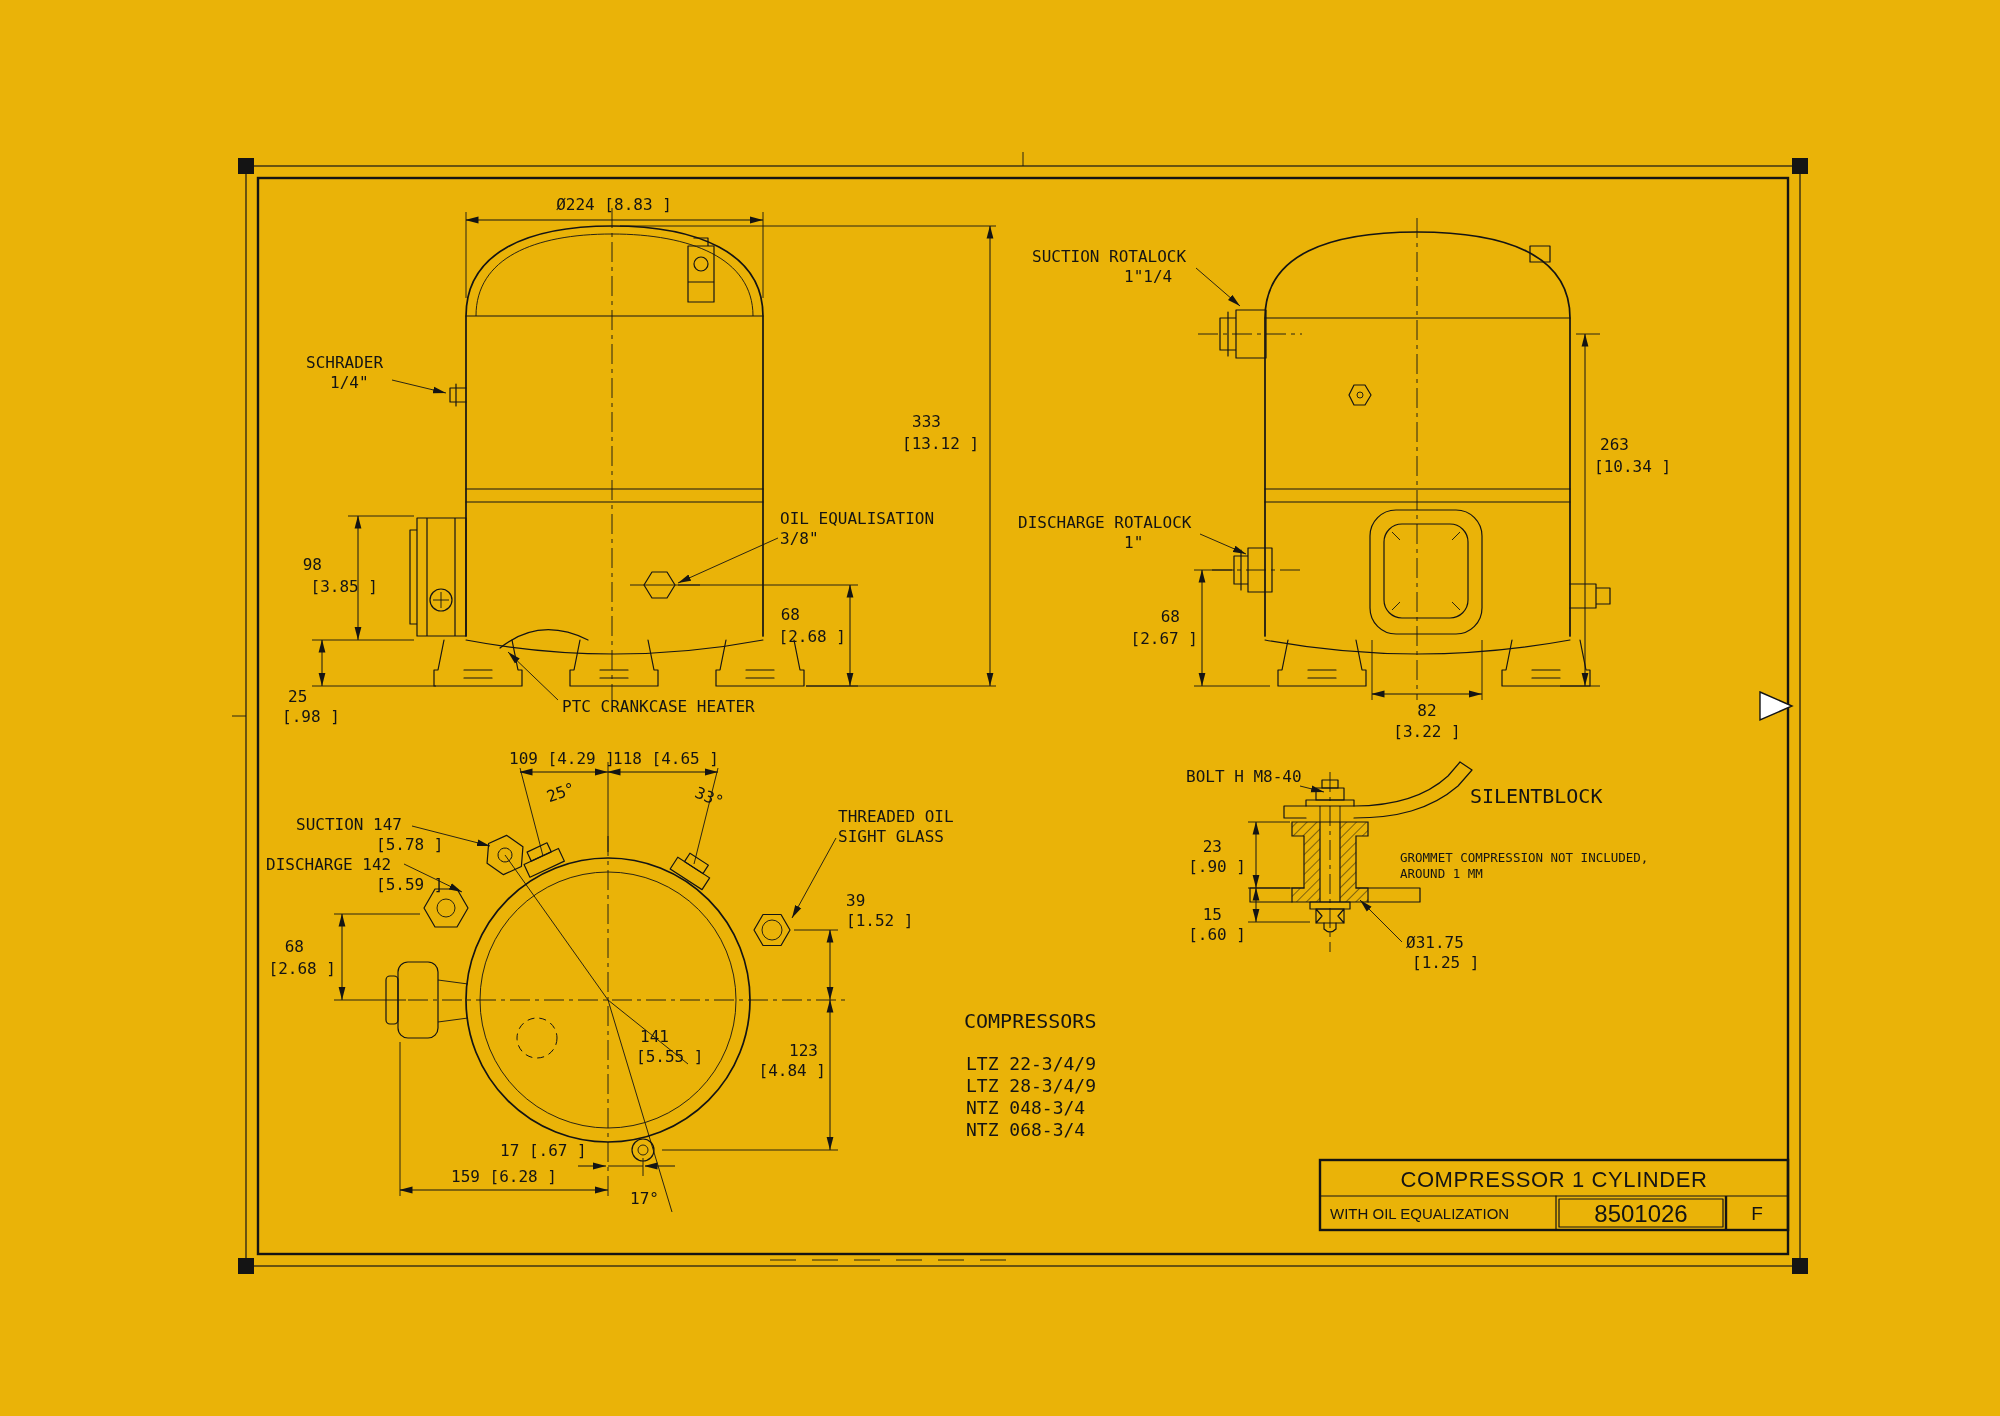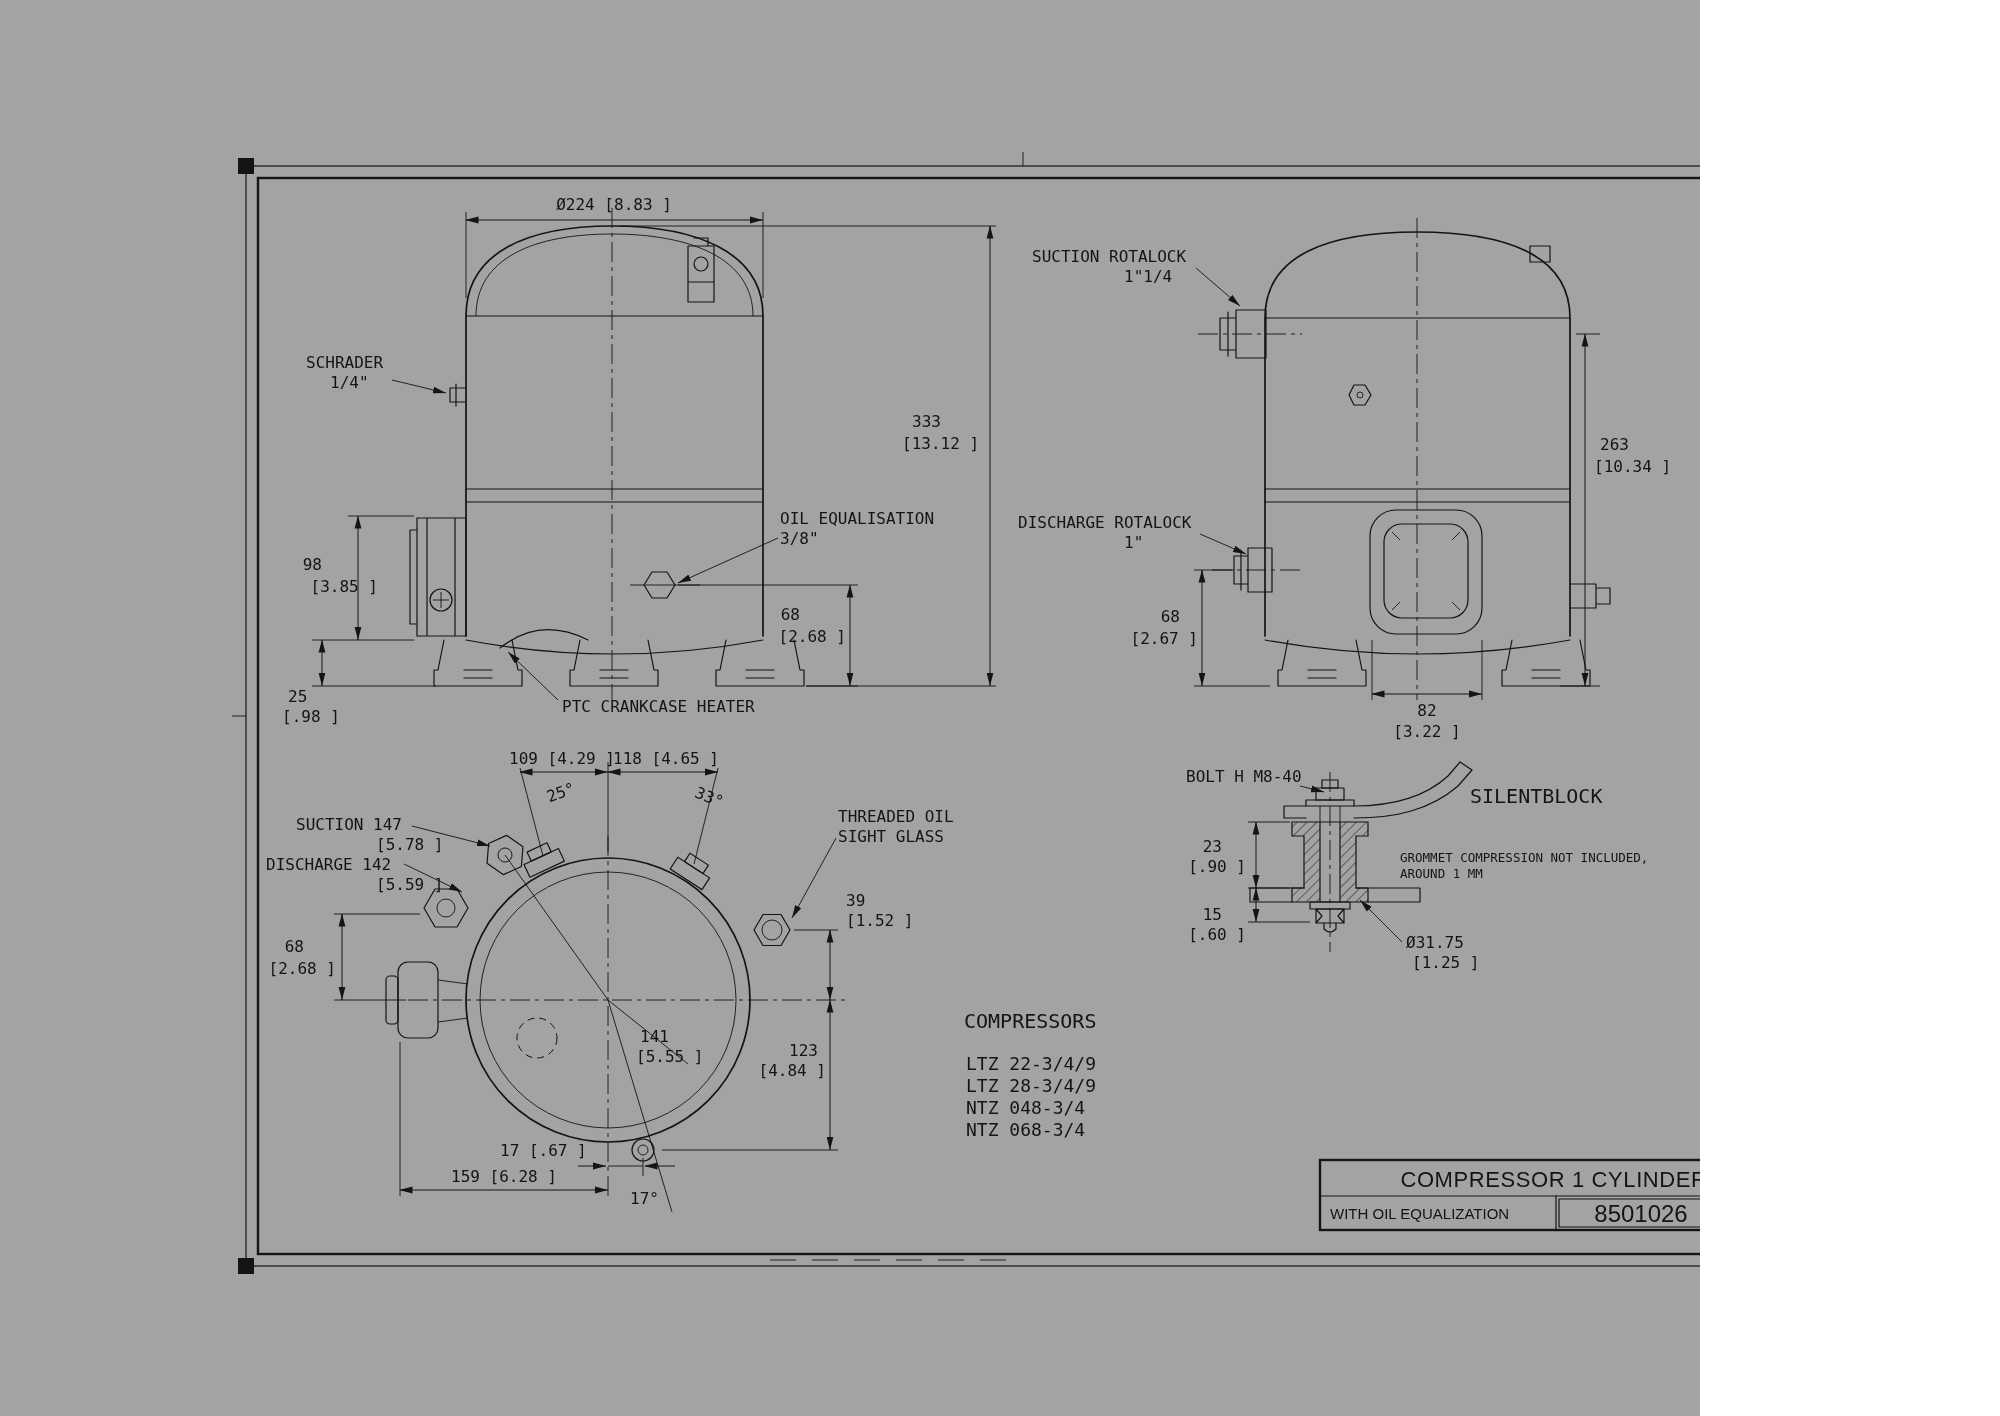--- a/index.html
+++ b/index.html
@@ -1,16 +1,16 @@
 <!DOCTYPE html>
 <html><head>
 <meta charset="utf-8">
 <style>
   html,body{margin:0;padding:0;background:#ffffff;}
-  .sheet{position:relative;width:1700px;height:1416px;background:#a3a3a3;overflow:hidden;text-align:center;}
+  .sheet{position:relative;width:2000px;height:1416px;background:#eab308;overflow:hidden;text-align:center;}
   svg{display:block;}
   .ol{stroke:#141414;stroke-width:1.7;fill:none;stroke-linecap:round;stroke-linejoin:round;}
   .ml{stroke:#141414;stroke-width:1.2;fill:none;stroke-linecap:round;stroke-linejoin:round;}
   .tl{stroke:#141414;stroke-width:0.9;fill:none;}
   .dim{stroke:#141414;stroke-width:1;fill:none;}
   .cl{stroke:#141414;stroke-width:0.9;fill:none;stroke-dasharray:20 5 4 5;}
   .hid{stroke:#141414;stroke-width:1;fill:none;stroke-dasharray:7 5;}
   .blk{fill:#141414;stroke:none;}
   .frameThin{stroke:#141414;stroke-width:1.2;fill:none;}
   .frameThick{stroke:#141414;stroke-width:2.4;fill:none;}

